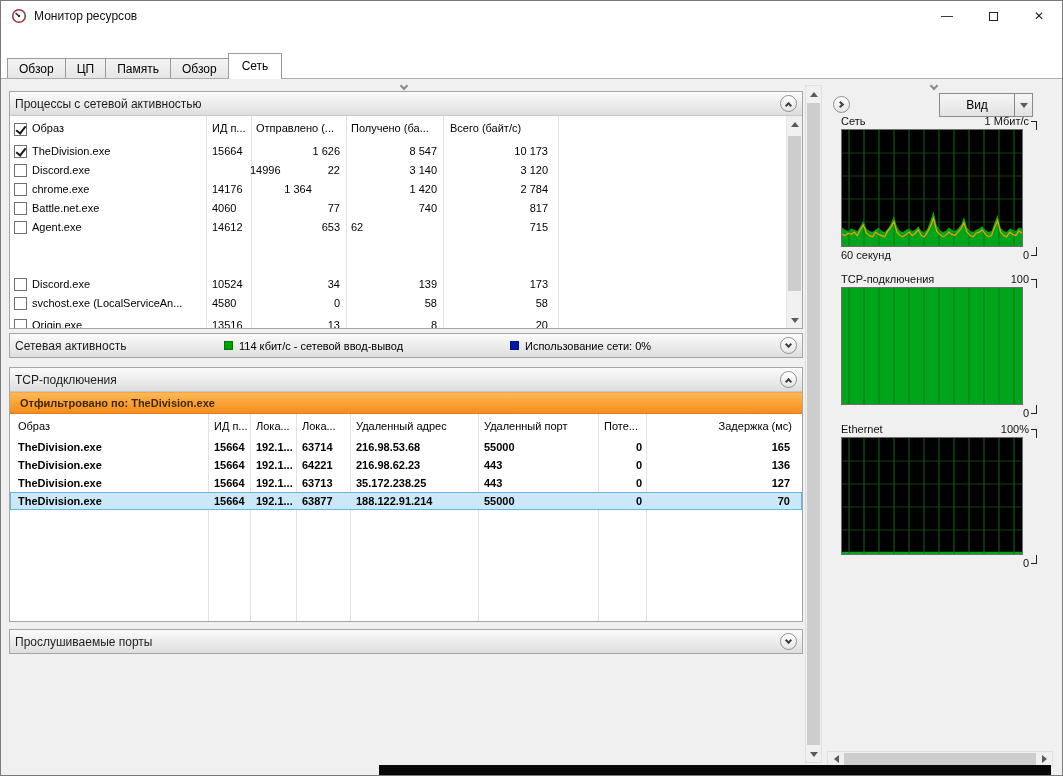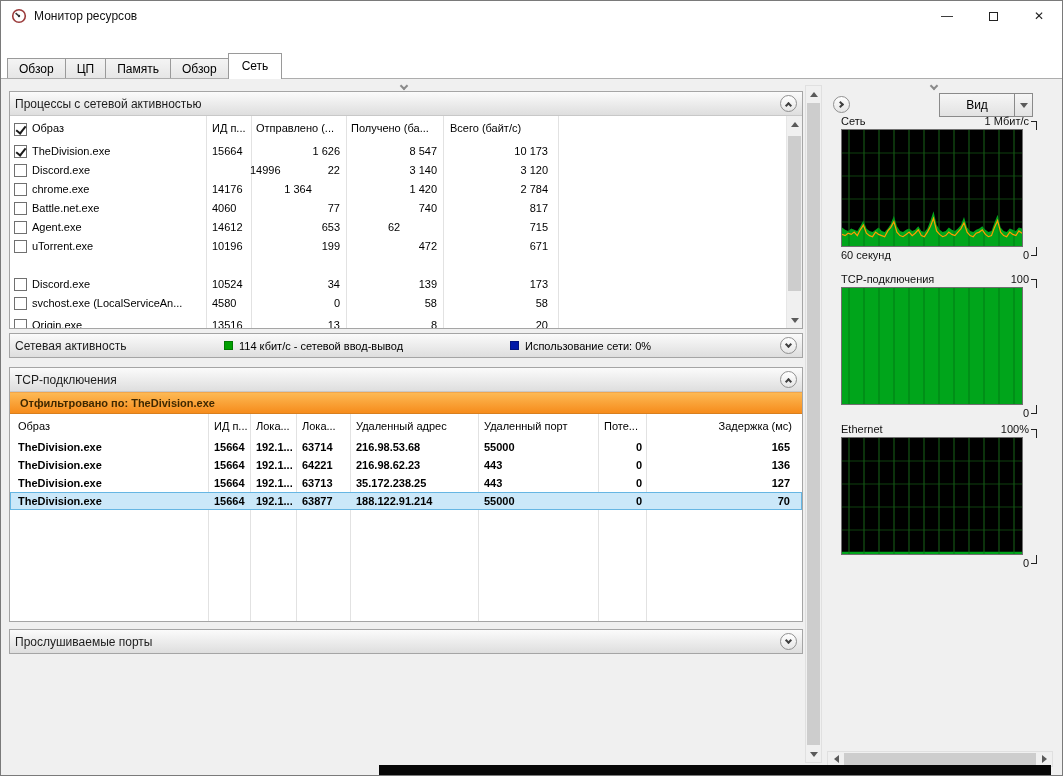--- a/index.html
+++ b/index.html
@@ -188,30 +188,22 @@
             <span class="cell" style="left: 202px; width: 40px; line-height: 19px;">4060</span>
             <span class="cell" style="left: 246px; width: 84px; line-height: 19px; text-align: right;">77</span>
             <span class="cell" style="left: 341px; width: 86px; line-height: 19px; text-align: right;">740</span>
             <span class="cell" style="left: 438px; width: 100px; line-height: 19px; text-align: right;">817</span>
           </div>
           <div class="trow" style="top: 76px; height: 19px;">
             <span class="cb" style="left: 4px; top: 3px;"></span>
             <span class="cell" style="left: 22px; width: 170px; line-height: 19px;">Agent.exe</span>
             <span class="cell" style="left: 202px; width: 40px; line-height: 19px;">14612</span>
             <span class="cell" style="left: 246px; width: 84px; line-height: 19px; text-align: right;">653</span>
-            <span class="cell" style="left: 341px; width: 86px; line-height: 19px; text-align: center;">62</span>
+            <span class="cell" style="left: 341px; width: 86px; line-height: 19px; text-align: left;">62</span>
             <span class="cell" style="left: 438px; width: 100px; line-height: 19px; text-align: right;">715</span>
-          </div>
-          <div class="trow" style="top: 95px; height: 19px;">
-            <span class="cb" style="left: 4px; top: 3px;"></span>
-            <span class="cell" style="left: 22px; width: 170px; line-height: 19px;">uTorrent.exe</span>
-            <span class="cell" style="left: 202px; width: 40px; line-height: 19px;">10196</span>
-            <span class="cell" style="left: 246px; width: 84px; line-height: 19px; text-align: right;">199</span>
-            <span class="cell" style="left: 341px; width: 86px; line-height: 19px; text-align: right;">472</span>
-            <span class="cell" style="left: 438px; width: 100px; line-height: 19px; text-align: right;">671</span>
           </div>
           <div class="trow" style="top: 133px; height: 19px;">
             <span class="cb" style="left: 4px; top: 3px;"></span>
             <span class="cell" style="left: 22px; width: 170px; line-height: 19px;">Discord.exe</span>
             <span class="cell" style="left: 202px; width: 40px; line-height: 19px;">10524</span>
             <span class="cell" style="left: 246px; width: 84px; line-height: 19px; text-align: right;">34</span>
             <span class="cell" style="left: 341px; width: 86px; line-height: 19px; text-align: right;">139</span>
             <span class="cell" style="left: 438px; width: 100px; line-height: 19px; text-align: right;">173</span>
           </div>
           <div class="trow" style="top: 152px; height: 19px;">

